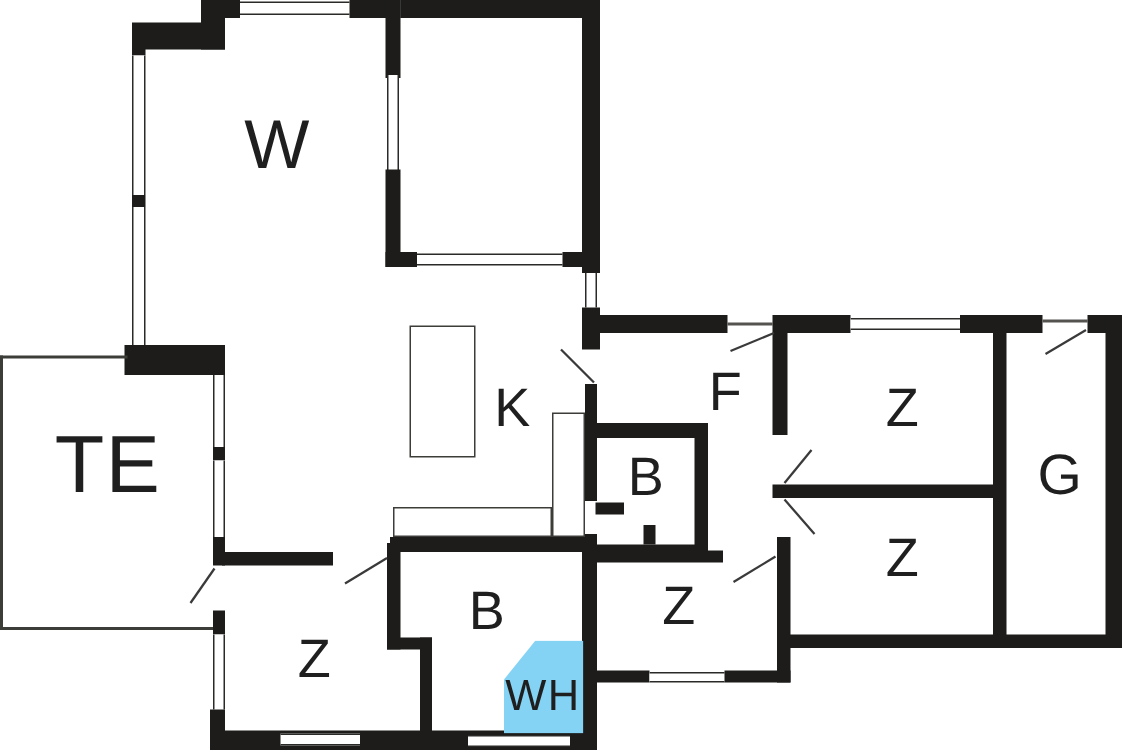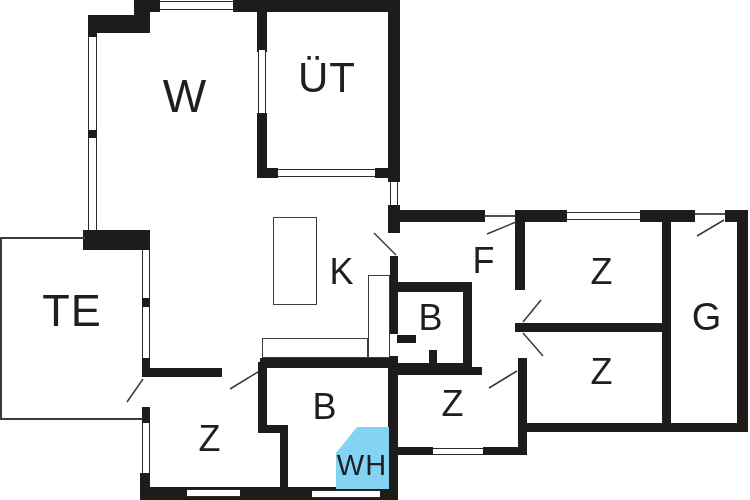--- a/index.html
+++ b/index.html
@@ -120,22 +120,21 @@
     <line x1="230" y1="389" x2="258" y2="372" stroke="#3a3a3a" stroke-width="1.5"></line>
     <line x1="374" y1="233" x2="396" y2="255" stroke="#3a3a3a" stroke-width="1.5"></line>
     <line x1="516" y1="222" x2="487" y2="234" stroke="#3a3a3a" stroke-width="1.5"></line>
     <line x1="523" y1="322" x2="541" y2="300" stroke="#3a3a3a" stroke-width="1.5"></line>
     <line x1="523" y1="333" x2="543" y2="356" stroke="#3a3a3a" stroke-width="1.5"></line>
     <line x1="489" y1="388" x2="517" y2="371" stroke="#3a3a3a" stroke-width="1.5"></line>
     <line x1="697" y1="236" x2="724" y2="220" stroke="#3a3a3a" stroke-width="1.5"></line>
   </svg>
 
   <div class="lbl" style="left:185px;top:96px;font-size:46px">W</div>
-  <div class="lbl" style="left:327px;top:78px;font-size:42px">ÜT</div>
-  <div class="lbl" style="left:72px;top:310px;font-size:45px">TE</div>
+  <div class="lbl" style="left:72px;top:310px;font-size:54px">TE</div>
   <div class="lbl" style="left:342px;top:272px;font-size:36px">K</div>
   <div class="lbl" style="left:484px;top:261px;font-size:36px">F</div>
   <div class="lbl" style="left:431px;top:318px;font-size:36px">B</div>
   <div class="lbl" style="left:602px;top:272px;font-size:36px">Z</div>
   <div class="lbl" style="left:602px;top:372px;font-size:36px">Z</div>
   <div class="lbl" style="left:707px;top:317px;font-size:38px">G</div>
   <div class="lbl" style="left:453px;top:404px;font-size:36px">Z</div>
   <div class="lbl" style="left:210px;top:439px;font-size:36px">Z</div>
   <div class="lbl" style="left:325px;top:407px;font-size:36px">B</div>
   <div class="lbl" style="left:362px;top:465px;font-size:29px">WH</div>

